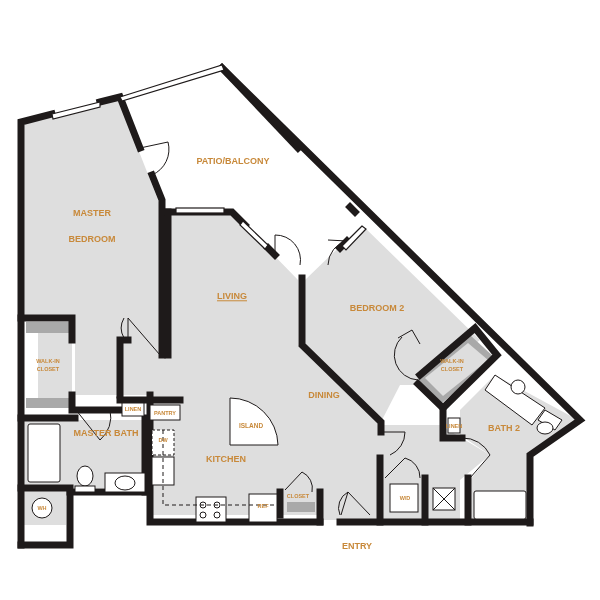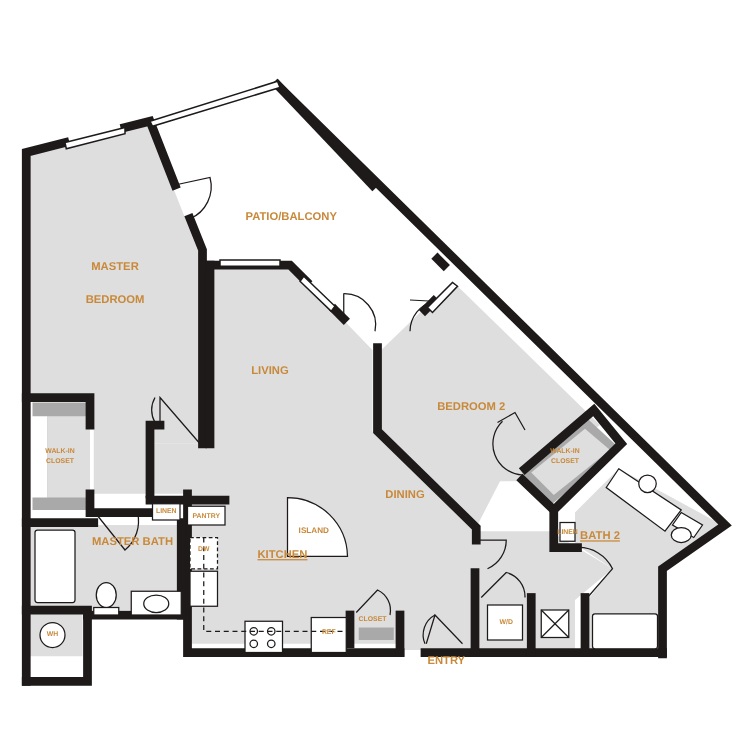--- a/index.html
+++ b/index.html
@@ -148,31 +148,31 @@
     <polygon points="545,410 562,420 555,430 538,420"></polygon>
     <ellipse cx="545" cy="428" rx="8" ry="6"></ellipse>
 
     <rect x="448" y="418" width="12" height="15"></rect>
   </g>
   <g fill="none" stroke="#1e1a1a" stroke-width="1" stroke-dasharray="4,3">
     <polyline points="163,430 163,505 280,505"></polyline>
   </g>
 </svg>
 
-<div class="lbl big" style="left:233px;top:174px;">PATIO/BALCONY</div>
+<div class="lbl big" style="left:233px;top:162px;">PATIO/BALCONY</div>
 <div class="lbl big" style="left:92px;top:214px;text-align:right;">MASTER</div>
 <div class="lbl big" style="left:92px;top:240px;">BEDROOM</div>
-<div class="lbl big" style="left:216px;top:297px;">LIVING</div>
-<div class="lbl big" style="left:377px;top:326px;">BEDROOM 2</div>
+<div class="lbl big" style="left:232px;top:297px;text-decoration:underline;">LIVING</div>
+<div class="lbl big" style="left:377px;top:309px;">BEDROOM 2</div>
 <div class="lbl big" style="left:324px;top:396px;">DINING</div>
 <div class="lbl sm" style="left:251px;top:426px;">ISLAND</div>
-<div class="lbl big" style="left:226px;top:444px;text-decoration:underline;">KITCHEN</div>
+<div class="lbl big" style="left:226px;top:460px;">KITCHEN</div>
 <div class="lbl big" style="left:106px;top:434px;">MASTER BATH</div>
-<div class="lbl big" style="left:480px;top:429px;text-decoration:underline;">BATH 2</div>
-<div class="lbl big" style="left:357px;top:529px;">ENTRY</div>
+<div class="lbl big" style="left:504px;top:429px;">BATH 2</div>
+<div class="lbl big" style="left:357px;top:547px;">ENTRY</div>
 
 <div class="lbl xs" style="left:48px;top:362px;">WALK-IN</div>
 <div class="lbl xs" style="left:48px;top:370px;">CLOSET</div>
 <div class="lbl xs" style="left:452px;top:362px;">WALK-IN</div>
 <div class="lbl xs" style="left:452px;top:370px;">CLOSET</div>
 <div class="lbl xs" style="left:133px;top:410px;">LINEN</div>
 <div class="lbl xs" style="left:454px;top:427px;">LINEN</div>
 <div class="lbl xs" style="left:165px;top:414px;">PANTRY</div>
 <div class="lbl xs" style="left:163px;top:441px;">DW</div>
 <div class="lbl xs" style="left:263px;top:507px;">REF</div>

